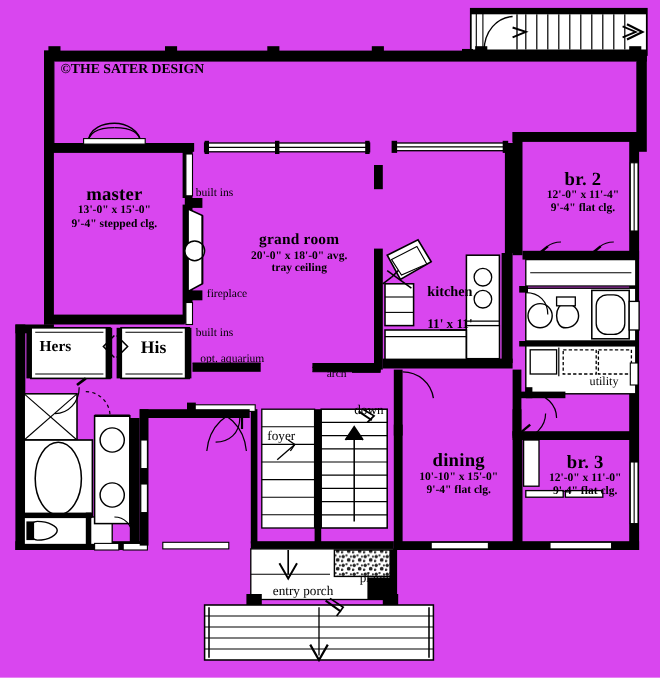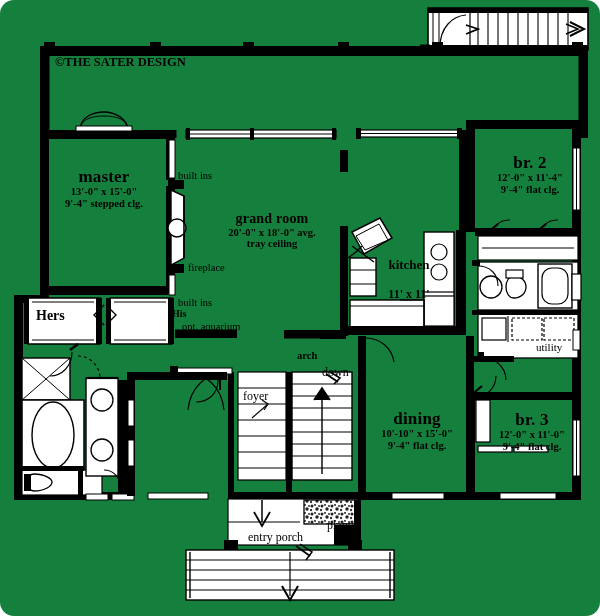--- a/index.html
+++ b/index.html
@@ -10,22 +10,21 @@
   body {
     width: 600px;
     height: 616px;
     overflow: hidden;
     font-family: "Liberation Serif", serif;
   }
   #plan-root {
     position: relative;
     width: 600px;
     height: 616px;
-    background: #15803d;
-    border-radius: 14px;
+    background: #d946ef;
   }
   svg.plan {
     position: absolute;
     top: 0; left: 0;
     width: 600px;
     height: 616px;
   }
   .lbl {
     position: absolute;
     font-family: "Liberation Serif", serif;
@@ -529,22 +528,22 @@
     <div class="lbl-room">dining</div>
     <div class="lbl-dim">10'-10" x 15'-0"</div>
     <div class="lbl-dim">9'-4" flat clg.</div>
   </div>
 
 
   <div class="lbl lbl-small" style="left:178px; top:170px; font-weight:normal;">built ins</div>
   <div class="lbl lbl-small" style="left:188px; top:262px; font-weight:normal;">fireplace</div>
   <div class="lbl lbl-small" style="left:178px; top:297px; font-weight:normal;">built ins</div>
   <div class="lbl lbl-small" style="left:182px; top:321px; font-weight:normal;">opt. aquarium</div>
-  <div class="lbl lbl-small" style="left:297px; top:335px; font-weight:bold;margin-top:15px;">arch</div>
+  <div class="lbl lbl-small" style="left:297px; top:335px; font-weight:normal;">arch</div>
   <div class="lbl" style="left:36px; top:308px; font-size:14px;">Hers</div>
-  <div class="lbl" style="left:128px; top:308px; font-size:10px;margin-left:44px;">His</div>
+  <div class="lbl" style="left:128px; top:308px; font-size:16px;">His</div>
   <div class="lbl lbl-small" style="left:243px; top:390px; font-size:12px; font-weight:normal;">foyer</div>
   <div class="lbl lbl-small" style="left:322px; top:366px; font-size:12px; font-weight:normal;">down</div>
   <div class="lbl lbl-small" style="left:536px; top:341px; font-size:11px; font-weight:normal;">utility</div>
   <div class="lbl lbl-small" style="left:327px; top:519px; font-size:12px; font-weight:normal;">planter</div>
   <div class="lbl lbl-small" style="left:248px; top:531px; font-size:12px; font-weight:normal;">entry porch</div>
 
 </div>
 
 </body></html>

